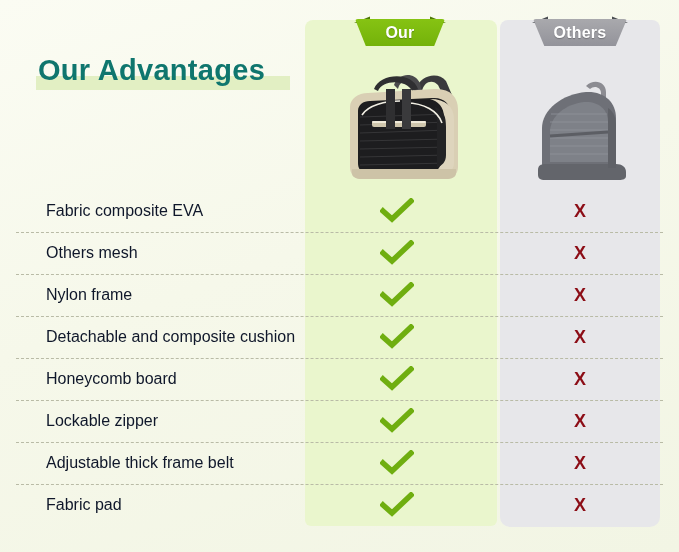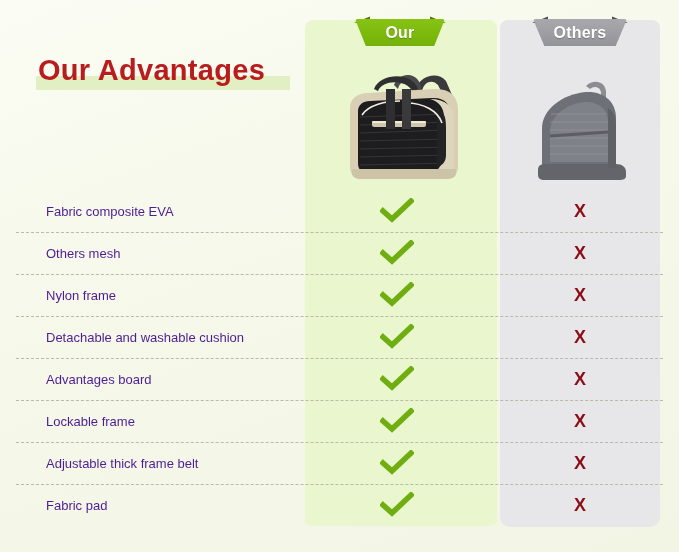--- a/index.html
+++ b/index.html
@@ -97,21 +97,21 @@
     left: -2px;
     top: 22px;
     width: 254px;
     height: 14px;
     background: #e2efc3;
   }
   .title-text {
     position: relative;
     font-size: 29px;
     font-weight: bold;
-    color: #b91c1c;
+    color: #0f766e;
     letter-spacing: .3px;
     white-space: nowrap;
   }
 
   
   .product {
     position: absolute;
     z-index: 4;
   }
   .product-ours  { left: 334px; top: 55px; width: 136px; height: 128px; }
@@ -132,22 +132,22 @@
     content: "";
     position: absolute;
     left: 16px; right: 16px; top: 0;
     border-top: 1px dashed #b9bba6;
   }
   .row-label {
     position: absolute;
     left: 46px;
     top: 50%;
     transform: translateY(-50%);
-    font-size: 13px;
-    color: #4c1d95;
+    font-size: 16px;
+    color: #0f172a;
     white-space: nowrap;
   }
   .mark {
     position: absolute;
     top: 50%;
     transform: translateY(-50%);
     text-align: center;
   }
   .mark-check { left: 367px; width: 60px; }
   .mark-cross {
@@ -272,41 +272,41 @@
       <div class="row-label">Nylon frame</div>
       <div class="mark mark-check">
         <svg class="check-svg" width="34" height="26" viewBox="0 0 34 26">
             <path d="M3 13 L12 21 L31 3" stroke="#6fae10" stroke-width="5.5" fill="none" stroke-linecap="square"></path>
           </svg>
       </div>
       <div class="mark mark-cross">X</div>
     </div>
 
     <div class="row">
-      <div class="row-label">Detachable and washable cushion</div>
-      <div class="mark mark-check">
-        <svg class="check-svg" width="34" height="26" viewBox="0 0 34 26">
-            <path d="M3 13 L12 21 L31 3" stroke="#6fae10" stroke-width="5.5" fill="none" stroke-linecap="square"></path>
-          </svg>
-      </div>
-      <div class="mark mark-cross">X</div>
-    </div>
-
-    <div class="row">
-      <div class="row-label">Advantages board</div>
-      <div class="mark mark-check">
-        <svg class="check-svg" width="34" height="26" viewBox="0 0 34 26">
-            <path d="M3 13 L12 21 L31 3" stroke="#6fae10" stroke-width="5.5" fill="none" stroke-linecap="square"></path>
-          </svg>
-      </div>
-      <div class="mark mark-cross">X</div>
-    </div>
-
-    <div class="row">
-      <div class="row-label">Lockable frame</div>
+      <div class="row-label">Detachable and composite cushion</div>
+      <div class="mark mark-check">
+        <svg class="check-svg" width="34" height="26" viewBox="0 0 34 26">
+            <path d="M3 13 L12 21 L31 3" stroke="#6fae10" stroke-width="5.5" fill="none" stroke-linecap="square"></path>
+          </svg>
+      </div>
+      <div class="mark mark-cross">X</div>
+    </div>
+
+    <div class="row">
+      <div class="row-label">Honeycomb board</div>
+      <div class="mark mark-check">
+        <svg class="check-svg" width="34" height="26" viewBox="0 0 34 26">
+            <path d="M3 13 L12 21 L31 3" stroke="#6fae10" stroke-width="5.5" fill="none" stroke-linecap="square"></path>
+          </svg>
+      </div>
+      <div class="mark mark-cross">X</div>
+    </div>
+
+    <div class="row">
+      <div class="row-label">Lockable zipper</div>
       <div class="mark mark-check">
         <svg class="check-svg" width="34" height="26" viewBox="0 0 34 26">
             <path d="M3 13 L12 21 L31 3" stroke="#6fae10" stroke-width="5.5" fill="none" stroke-linecap="square"></path>
           </svg>
       </div>
       <div class="mark mark-cross">X</div>
     </div>
 
     <div class="row">
       <div class="row-label">Adjustable thick frame belt</div>

